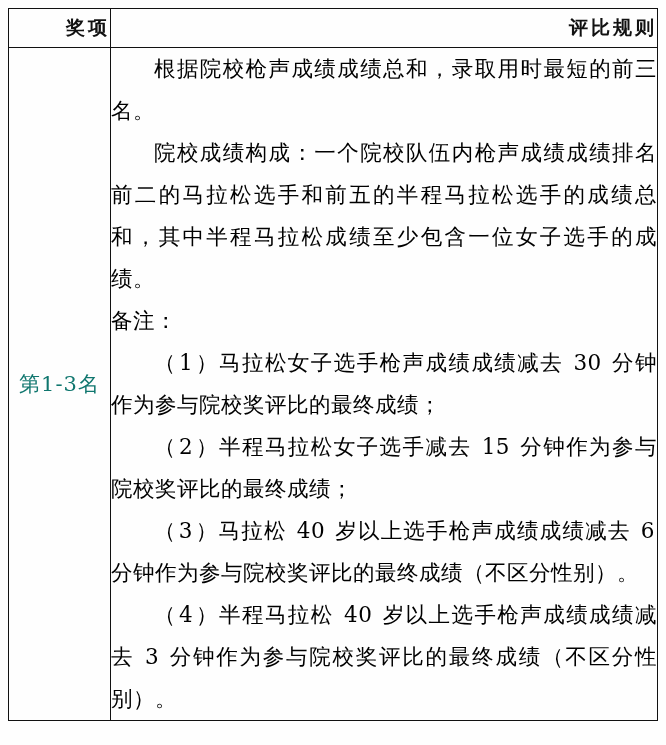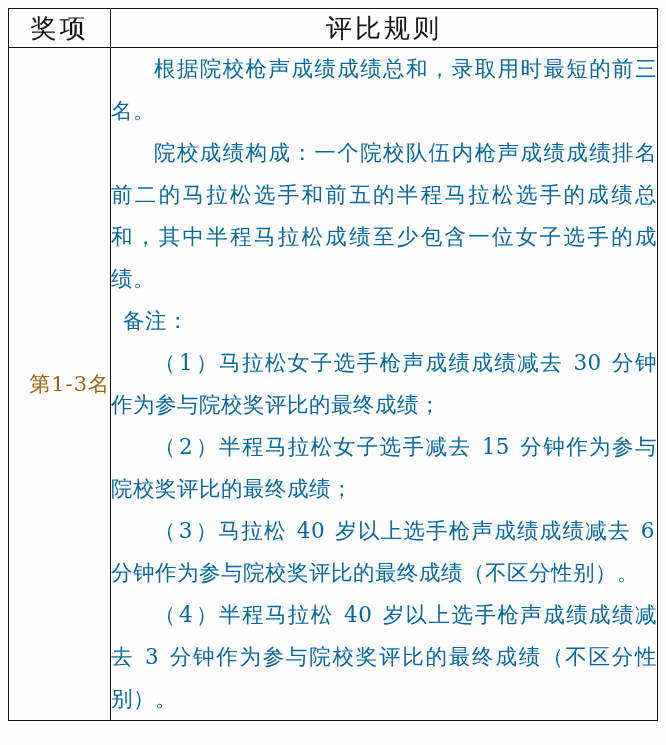--- a/index.html
+++ b/index.html
@@ -37,60 +37,59 @@
     padding: 0;
     vertical-align: middle;
   }
 
   col.col-award { width: 102px; }
   col.col-rules { width: 547px; }
 
   
   th.hdr {
     height: 38px;
-    font-weight: normal;
-    font-size: 26px;
+    font-weight: bold;
+    font-size: 19px;
     letter-spacing: 3px;
-    text-align: center;
+    text-align: right;
     color: #111111;
   }
 
   
   td.award-cell {
-    text-align: right;
+    text-align: center;
     font-size: 21px;
     letter-spacing: 1px;
-    color: #a16207;
+    color: #0f766e;
     vertical-align: middle;
   }
 
   
   td.rules-cell {
     vertical-align: top;
     padding: 9px 12px 10px 13px;
   }
 
   .para {
     font-size: 21.5px;
     line-height: 42px;
     letter-spacing: 0.5px;
     text-align: justify;
     text-justify: inter-character;
-    color: #0369a1;
+    color: #000000;
     margin: 0;
     word-break: break-all;
   }
 
   .para.indent {
     text-indent: 2em;
   }
 
   .para.flush {
     text-indent: 0;
-    margin-left: 12px;
   }
 
   
   .num {
     padding: 0 2px;
     font-family: "DejaVu Serif", "Liberation Serif", serif;
   }
 </style>
 </head>
 <body>

